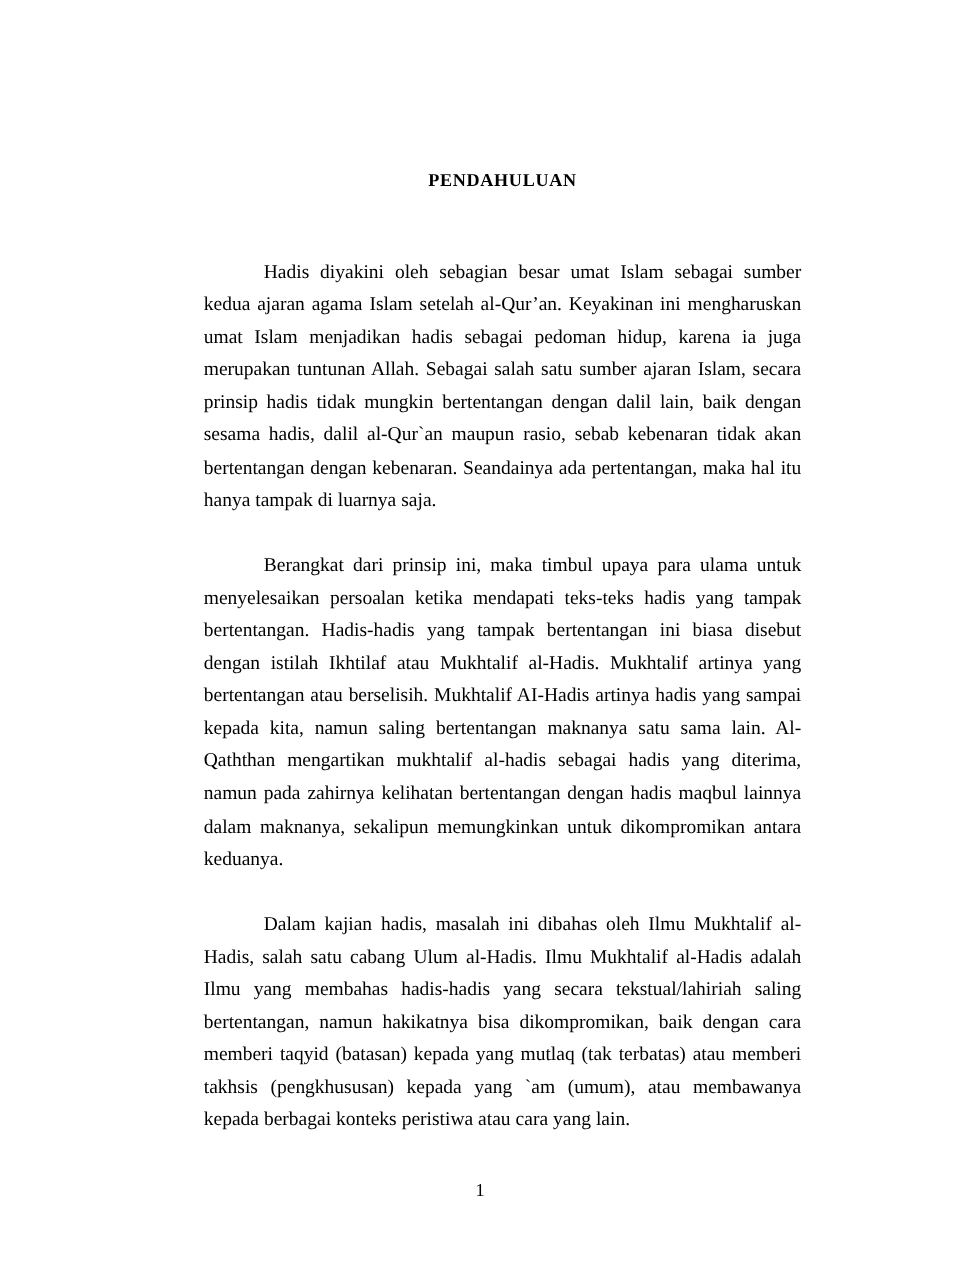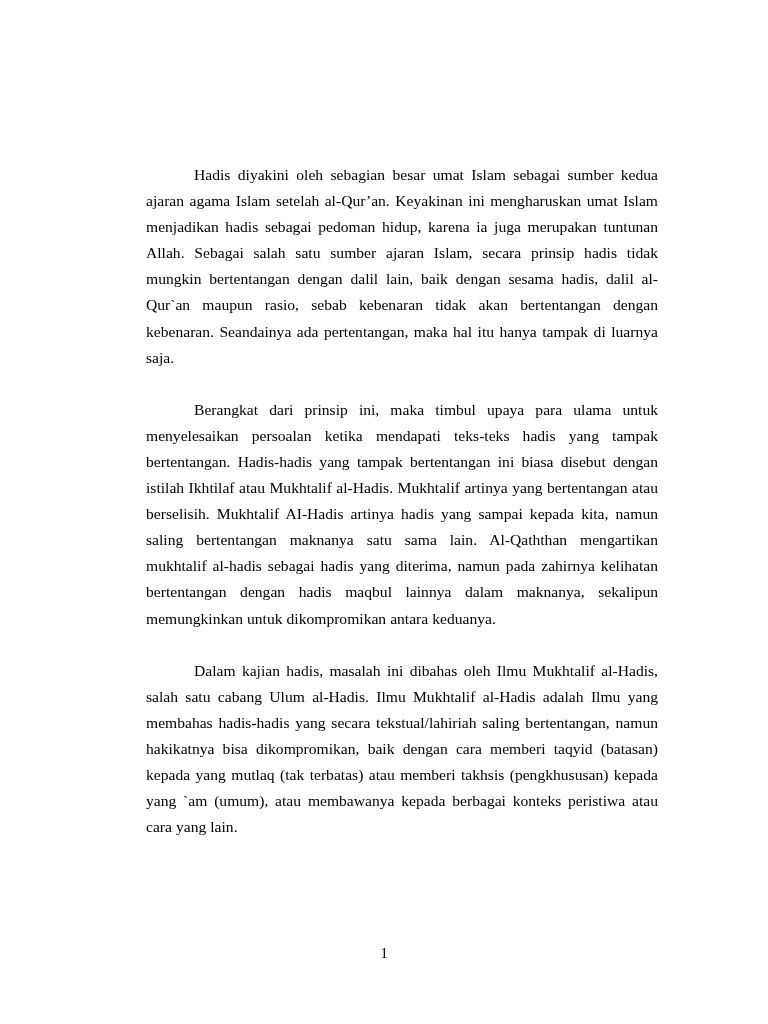--- a/index.html
+++ b/index.html
@@ -41,21 +41,21 @@
   }
   .title-gap {
     height: 30px;
   }
   .para {
     font-size: 15.6px;
     line-height: 26.1px;
     text-align: justify;
     text-justify: inter-word;
     text-indent: 48px;
-    margin: 0;
+    margin: 17px;
     padding: 0;
     -webkit-hyphens: none;
     hyphens: none;
     word-spacing: 0.1px;
   }
   .para + .para {
     margin-top: 26px;
   }
   .page-number {
     position: absolute;
@@ -66,20 +66,21 @@
     font-size: 14.5px;
     line-height: 18px;
   }
 </style>
 </head>
 <body>
 
 <div class="page">
   <div class="content">
 
+    <h1 class="doc-title">PENDAHULUAN</h1>
 
     <div class="title-gap"></div>
 
     <p class="para">Hadis diyakini oleh sebagian besar umat Islam sebagai sumber kedua ajaran agama Islam setelah al-Qur’an. Keyakinan ini mengharuskan umat Islam menjadikan hadis sebagai pedoman hidup, karena ia juga merupakan tuntunan Allah. Sebagai salah satu sumber ajaran Islam, secara prinsip hadis tidak mungkin bertentangan dengan dalil lain, baik dengan sesama hadis, dalil al-Qur`an maupun rasio, sebab kebenaran tidak akan bertentangan dengan kebenaran. Seandainya ada pertentangan, maka hal itu hanya tampak di luarnya saja.</p>
 
     <p class="para">Berangkat dari prinsip ini, maka timbul upaya para ulama untuk menyelesaikan persoalan ketika mendapati teks-teks hadis yang tampak bertentangan. Hadis-hadis yang tampak bertentangan ini biasa disebut dengan istilah Ikhtilaf atau Mukhtalif al-Hadis. Mukhtalif artinya yang bertentangan atau berselisih. Mukhtalif AI-Hadis artinya hadis yang sampai kepada kita, namun saling bertentangan maknanya satu sama lain. Al-Qaththan mengartikan mukhtalif al-hadis sebagai hadis yang diterima, namun pada zahirnya kelihatan bertentangan dengan hadis maqbul lainnya dalam maknanya, sekalipun memungkinkan untuk dikompromikan antara keduanya.</p>
 
     <p class="para">Dalam kajian hadis, masalah ini dibahas oleh Ilmu Mukhtalif al-Hadis, salah satu cabang Ulum al-Hadis. Ilmu Mukhtalif al-Hadis adalah Ilmu yang membahas hadis-hadis yang secara tekstual/lahiriah saling bertentangan, namun hakikatnya bisa dikompromikan, baik dengan cara memberi taqyid (batasan) kepada yang mutlaq (tak terbatas) atau memberi takhsis (pengkhususan) kepada yang `am (umum), atau membawanya kepada berbagai konteks peristiwa atau cara yang lain.</p>
 
   </div>

